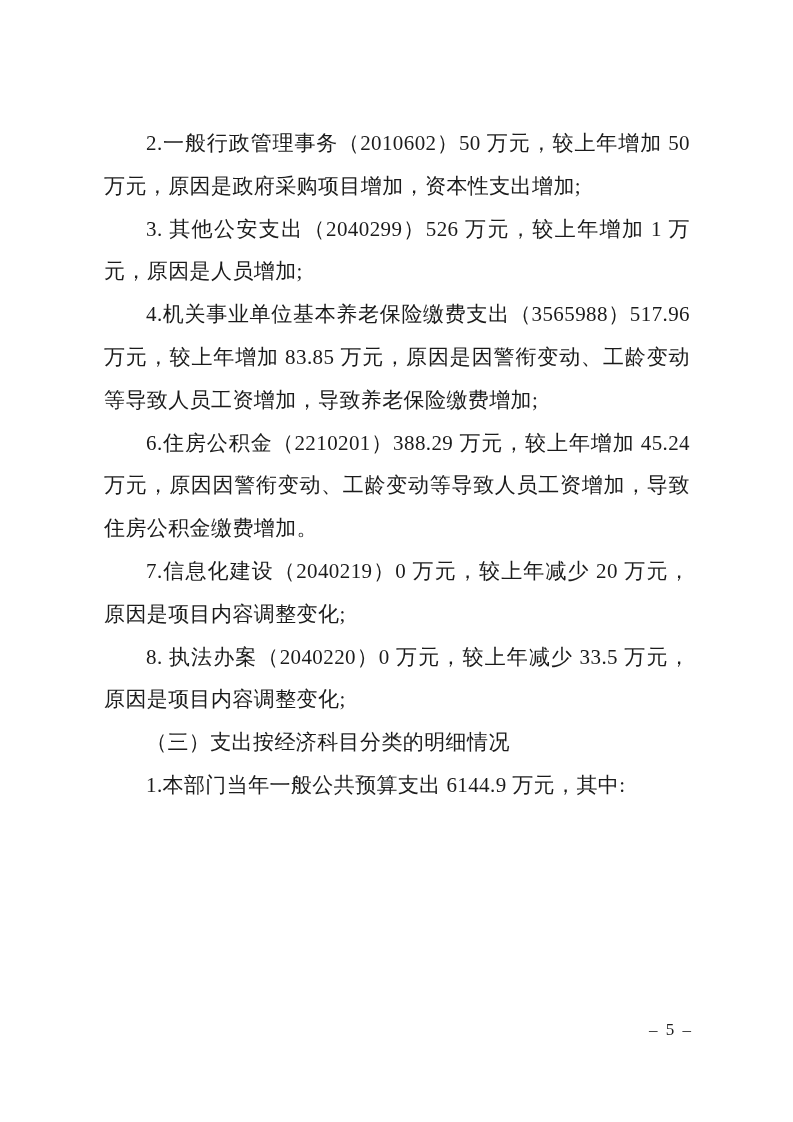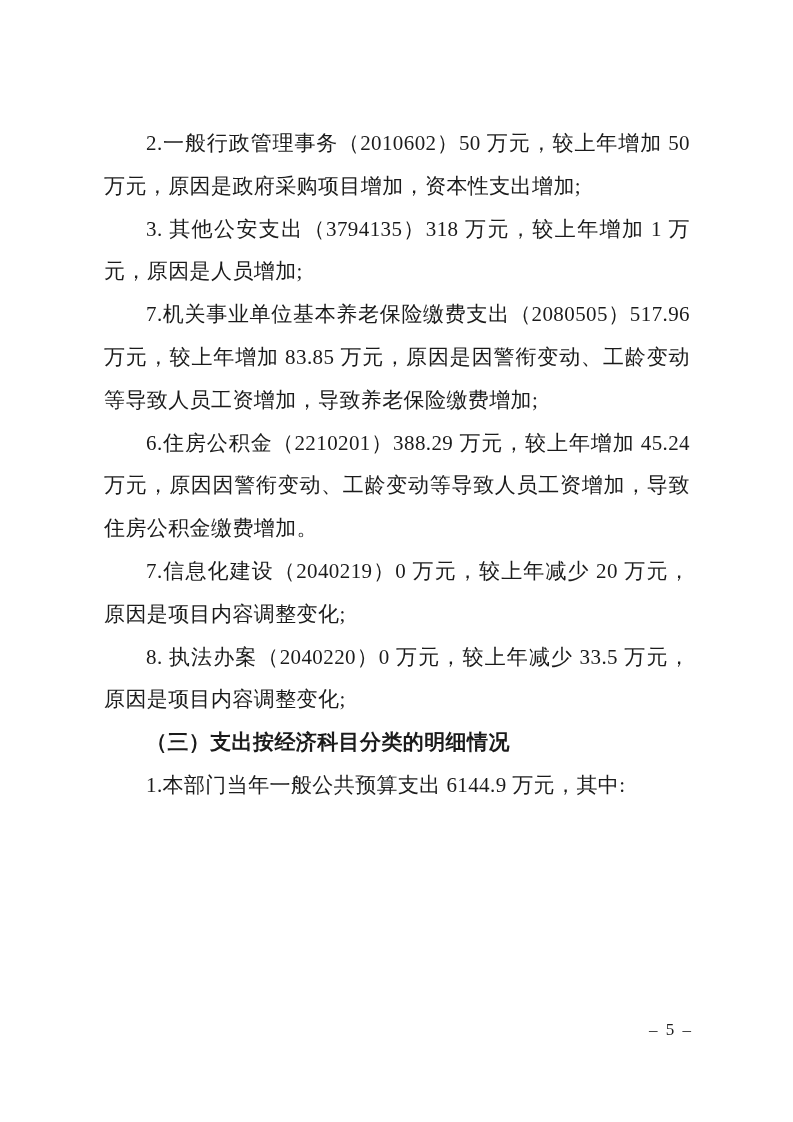--- a/index.html
+++ b/index.html
@@ -27,40 +27,40 @@
   .para {
     margin: 0;
     font-size: 21px;
     line-height: 42.8px;
     text-align: justify;
     text-indent: 2em;
     letter-spacing: 0.4px;
     word-break: break-all;
   }
   .para.heading {
-    font-weight: bold;
+    font-weight: normal;
     text-align: left;
   }
   .footer {
     position: absolute;
     top: 1008px;
     right: 100px;
     font-size: 17px;
     letter-spacing: 2px;
     color: #1b1b1b;
   }
 </style>
 </head>
 <body>
 
 <div class="page">
   <div class="content">
     <p class="para">2.一般行政管理事务（2010602）50 万元，较上年增加 50 万元，原因是政府采购项目增加，资本性支出增加;</p>
-    <p class="para">3. 其他公安支出（3794135）318 万元，较上年增加 1 万元，原因是人员增加;</p>
-    <p class="para">7.机关事业单位基本养老保险缴费支出（2080505）517.96 万元，较上年增加 83.85 万元，原因是因警衔变动、工龄变动等导致人员工资增加，导致养老保险缴费增加;</p>
+    <p class="para">3. 其他公安支出（2040299）526 万元，较上年增加 1 万元，原因是人员增加;</p>
+    <p class="para">4.机关事业单位基本养老保险缴费支出（3565988）517.96 万元，较上年增加 83.85 万元，原因是因警衔变动、工龄变动等导致人员工资增加，导致养老保险缴费增加;</p>
     <p class="para">6.住房公积金（2210201）388.29 万元，较上年增加 45.24 万元，原因因警衔变动、工龄变动等导致人员工资增加，导致住房公积金缴费增加。</p>
     <p class="para">7.信息化建设（2040219）0 万元，较上年减少 20 万元，原因是项目内容调整变化;</p>
     <p class="para">8. 执法办案（2040220）0 万元，较上年减少 33.5 万元，原因是项目内容调整变化;</p>
     <p class="para heading">（三）支出按经济科目分类的明细情况</p>
     <p class="para">1.本部门当年一般公共预算支出 6144.9 万元，其中:</p>
   </div>
   <div class="footer">
     <span>– 5 –</span>
   </div>
 </div>

